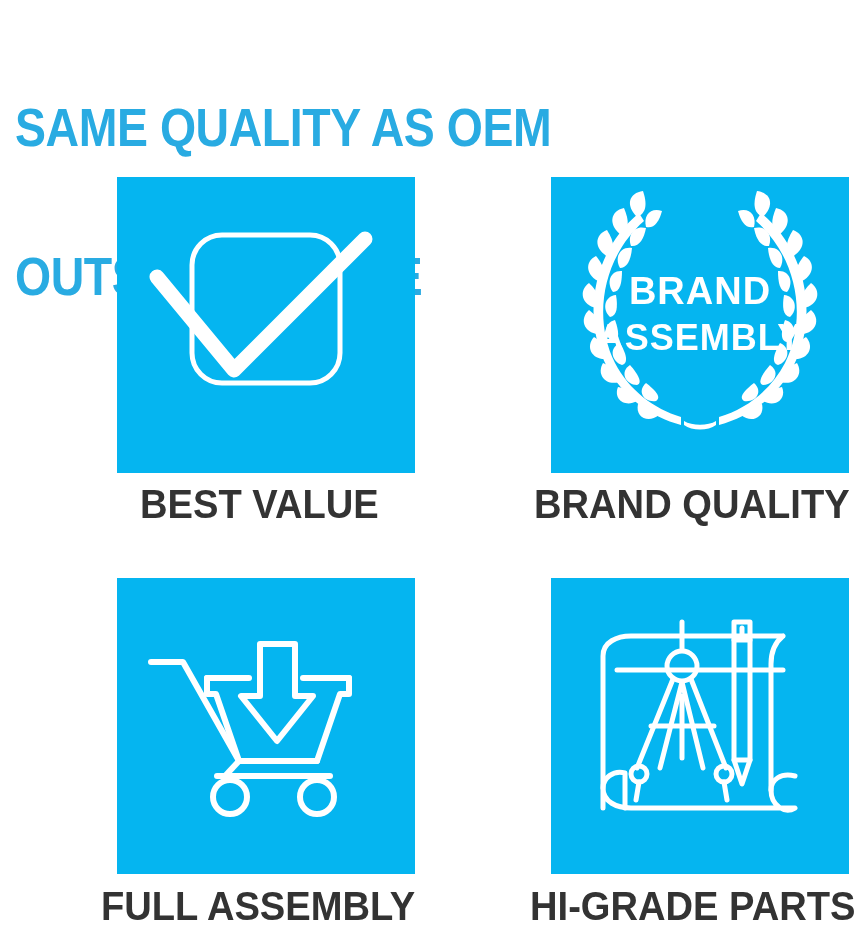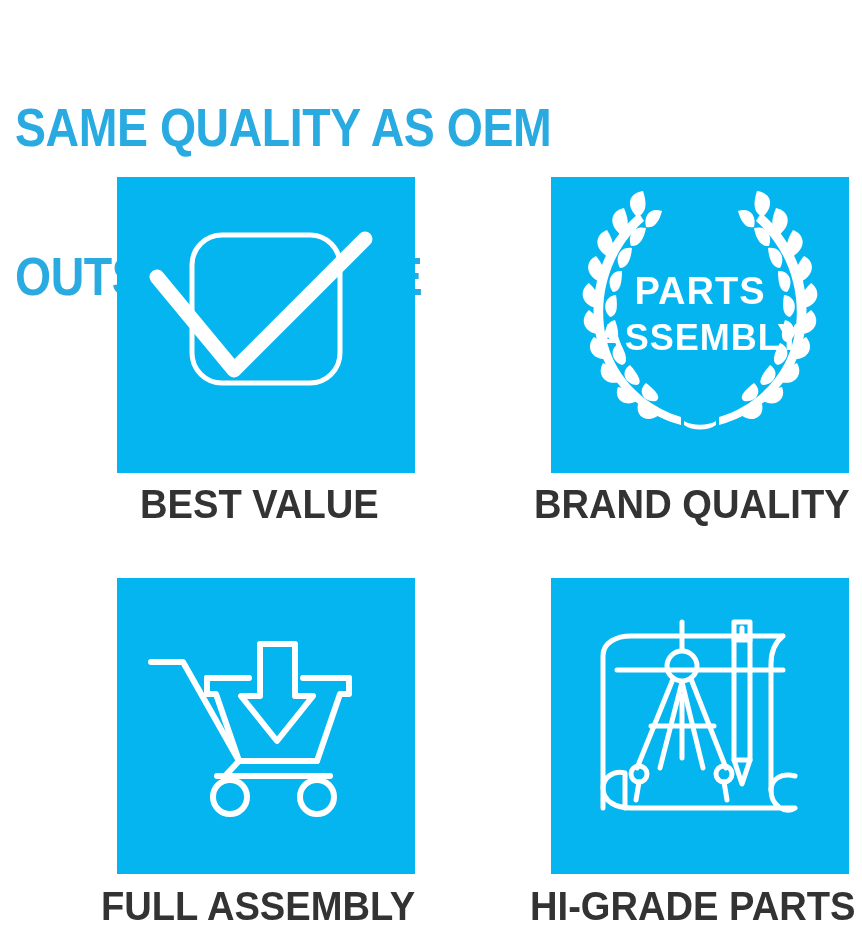--- a/index.html
+++ b/index.html
@@ -186,21 +186,21 @@
           <path d="M 236 165 C 245 160, 246 146, 234 143 C 230 154, 229 164, 236 165 Z"></path>
           <path d="M 227 188 C 237 185, 241 171, 229 166 C 223 176, 220 186, 227 188 Z"></path>
           <path d="M 212 208 C 223 208, 230 195, 219 188 C 211 197, 206 206, 212 208 Z"></path>
           <path d="M 193 224 C 204 226, 213 215, 203 206 C 194 213, 187 220, 193 224 Z"></path>
         </g>
 
         <path d="M 133 248 C 141 254, 157 254, 165 248 L 165 244 C 157 249, 141 249, 133 244 Z"></path>
       </g>
     </svg>
     <div class="laurel-text">
-      <div class="laurel-word brand">PARTS</div>
+      <div class="laurel-word brand">BRAND</div>
       <div class="laurel-word quality">ASSEMBLY</div>
     </div>
   </div>
   <div class="caption cap-2">BRAND QUALITY</div>
 
   <div class="tile tile-3">
     <svg class="tile-icon" viewBox="0 0 298 296">
       <g fill="none" stroke="#ffffff" stroke-width="6" stroke-linecap="round" stroke-linejoin="round">
 
         <path d="M 34 84 L 66 84 L 122 183"></path>

